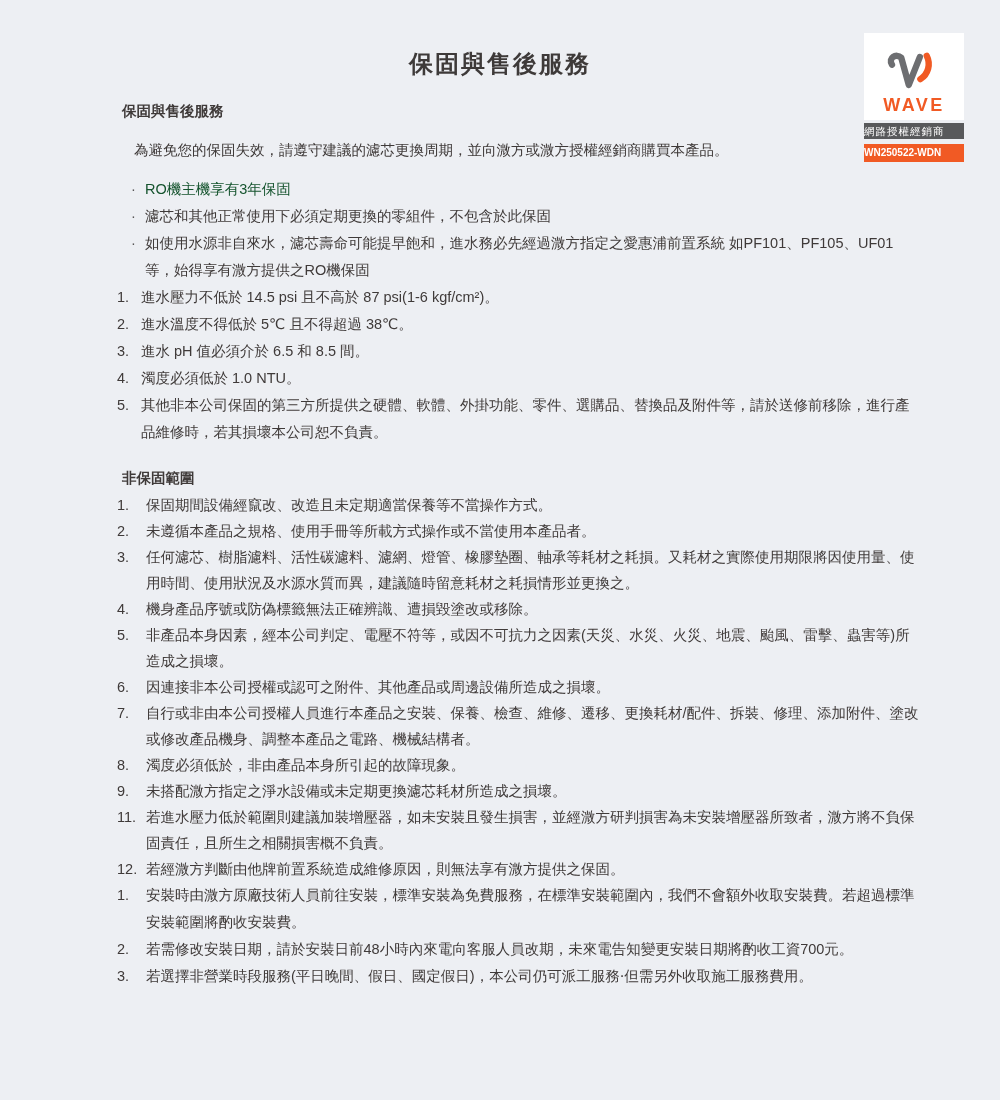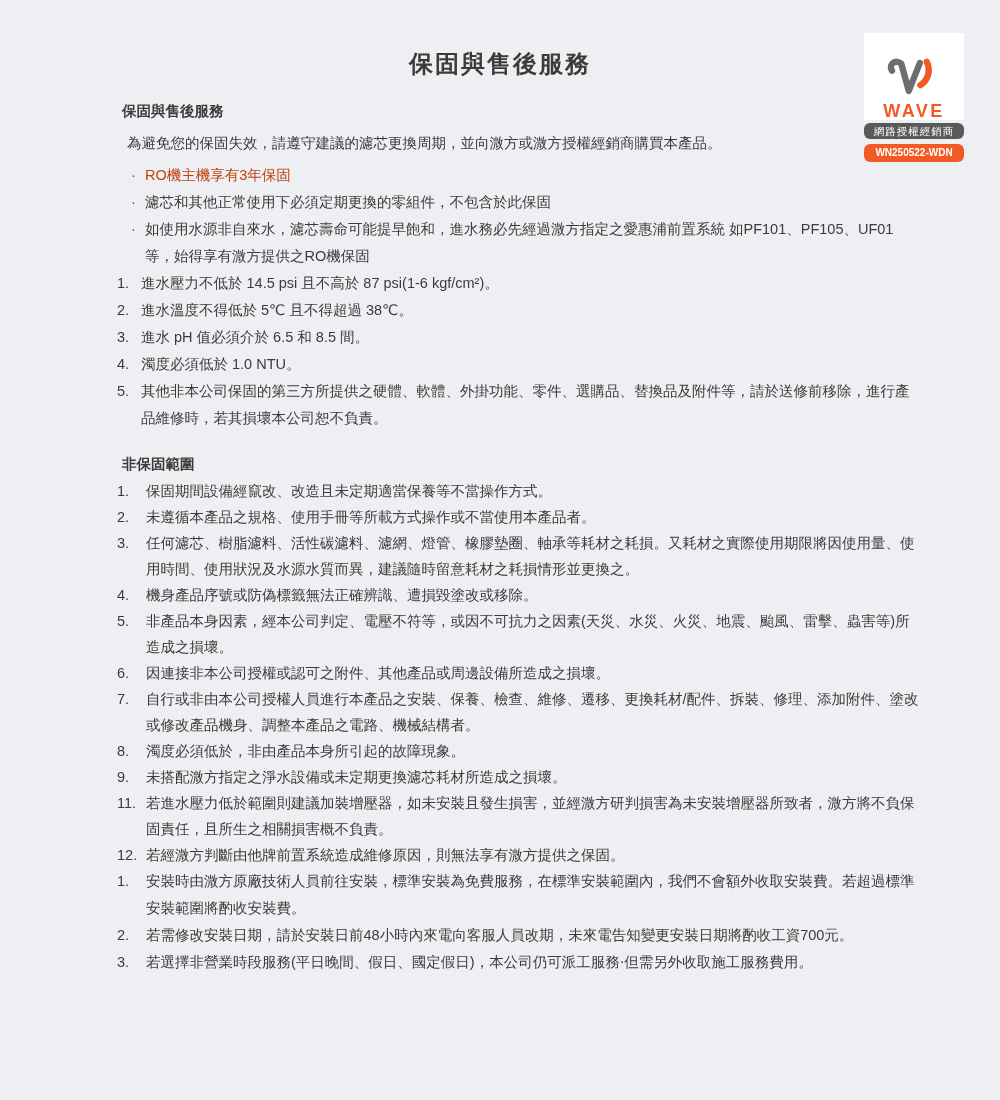--- a/index.html
+++ b/index.html
@@ -14,36 +14,37 @@
   .title{
     padding-top:48px;text-align:center;
     font-size:24px;font-weight:bold;letter-spacing:2px;
     line-height:32px;color:#3e3a39;
   }
   
   .logo-block{position:absolute;top:33px;right:36px;width:100px;}
   .logo-box{
     background:#ffffff;height:87px;box-sizing:border-box;
     display:flex;flex-direction:column;align-items:center;justify-content:flex-end;
+    padding-bottom:6px;
   }
   .logo-mark{width:58px;height:46px;display:block;margin-bottom:2px;}
   .lg{fill:none;stroke:#6d6e71;stroke-width:11;stroke-linecap:round;stroke-linejoin:round;}
   .lo{fill:none;stroke:#f15a24;stroke-width:11;stroke-linecap:round;}
   .wordmark{color:#f15a24;font-weight:bold;font-size:18px;letter-spacing:2.5px;line-height:18px;}
-  .badge{width:100%;text-align:center;color:#ffffff;box-sizing:border-box;overflow:hidden;white-space:nowrap;border-radius:6px;}
+  .badge{width:100%;text-align:left;color:#ffffff;box-sizing:border-box;overflow:hidden;white-space:nowrap;}
   .badge-gray{margin-top:3px;background:#58595b;font-size:10.5px;line-height:16px;height:16px;letter-spacing:1px;}
   .badge-orange{margin-top:5px;background:#f15a24;font-weight:bold;font-size:10px;line-height:18px;height:18px;}
   
   .content{margin:18px 0 0 122px;width:800px;font-size:14.5px;line-height:27px;}
   .h2{font-weight:bold;margin-top:19px;}
   .h2.first{margin-top:0;}
-  .para{margin:5px;}
+  .para{margin:12px;}
   .bullet{display:flex;}
   .bm{flex:none;width:23px;padding-left:9px;box-sizing:border-box;color:#595757;}
-  .orange{color:#c2410c;}
+  .orange{color:#14532d;}
   .li{display:flex;margin-left:-5px;}
   .li .num{flex:none;width:24px;}
   .li.wide .num{width:29px;}
   .li .txt{flex:1;}
   .sec-nw .li{line-height:26px;}
 </style>
 </head>
 <body>
 
 <div class="page">

